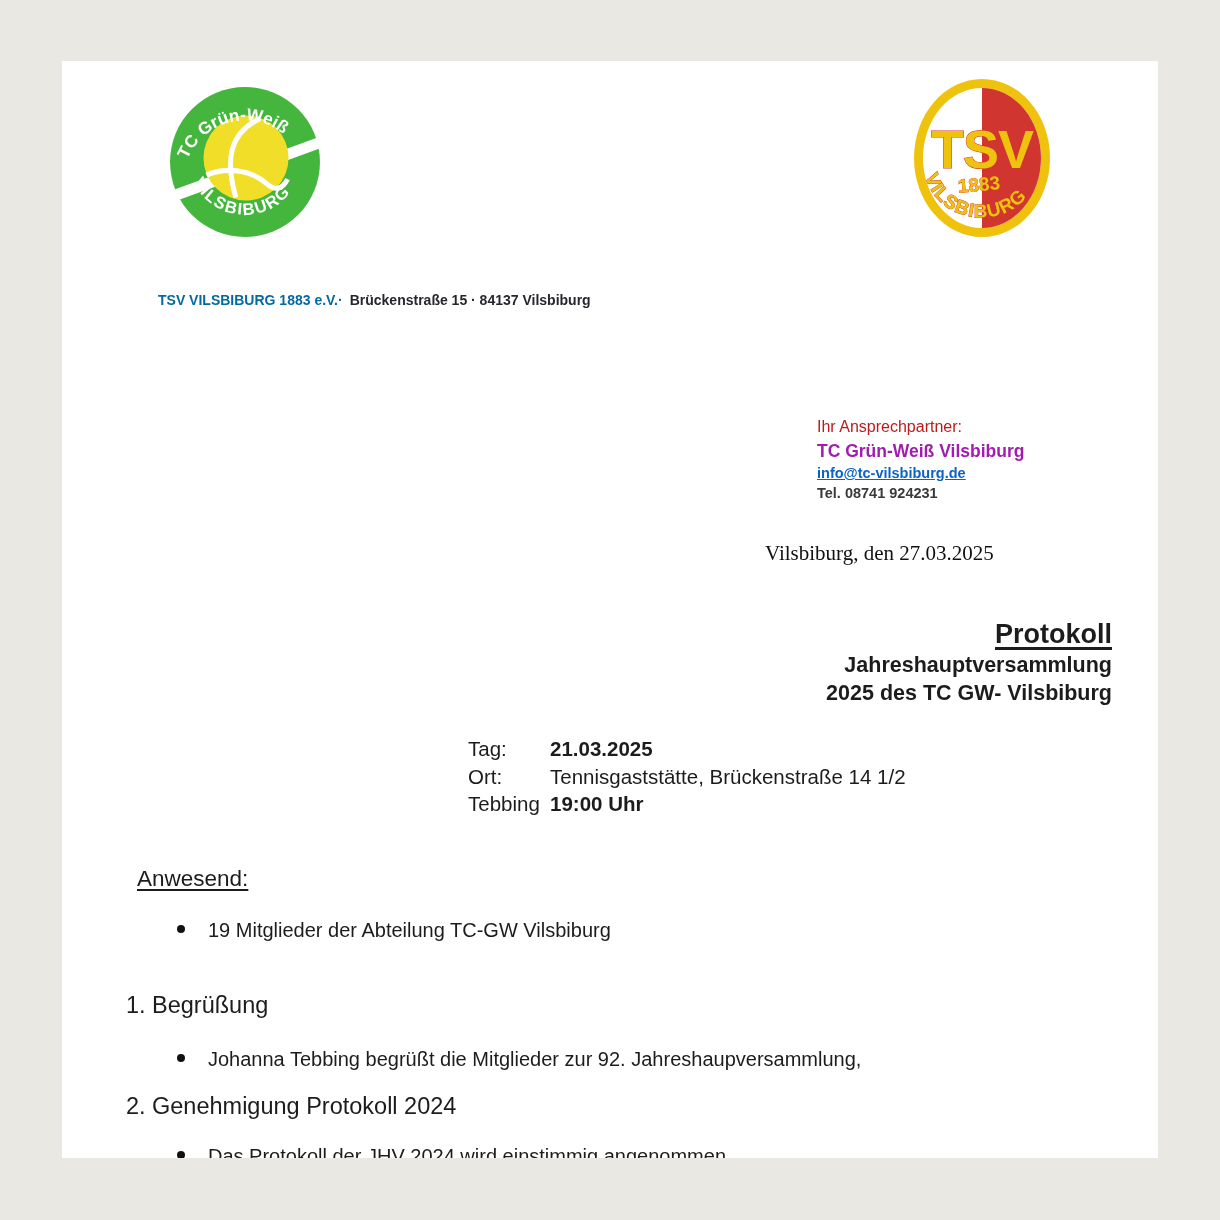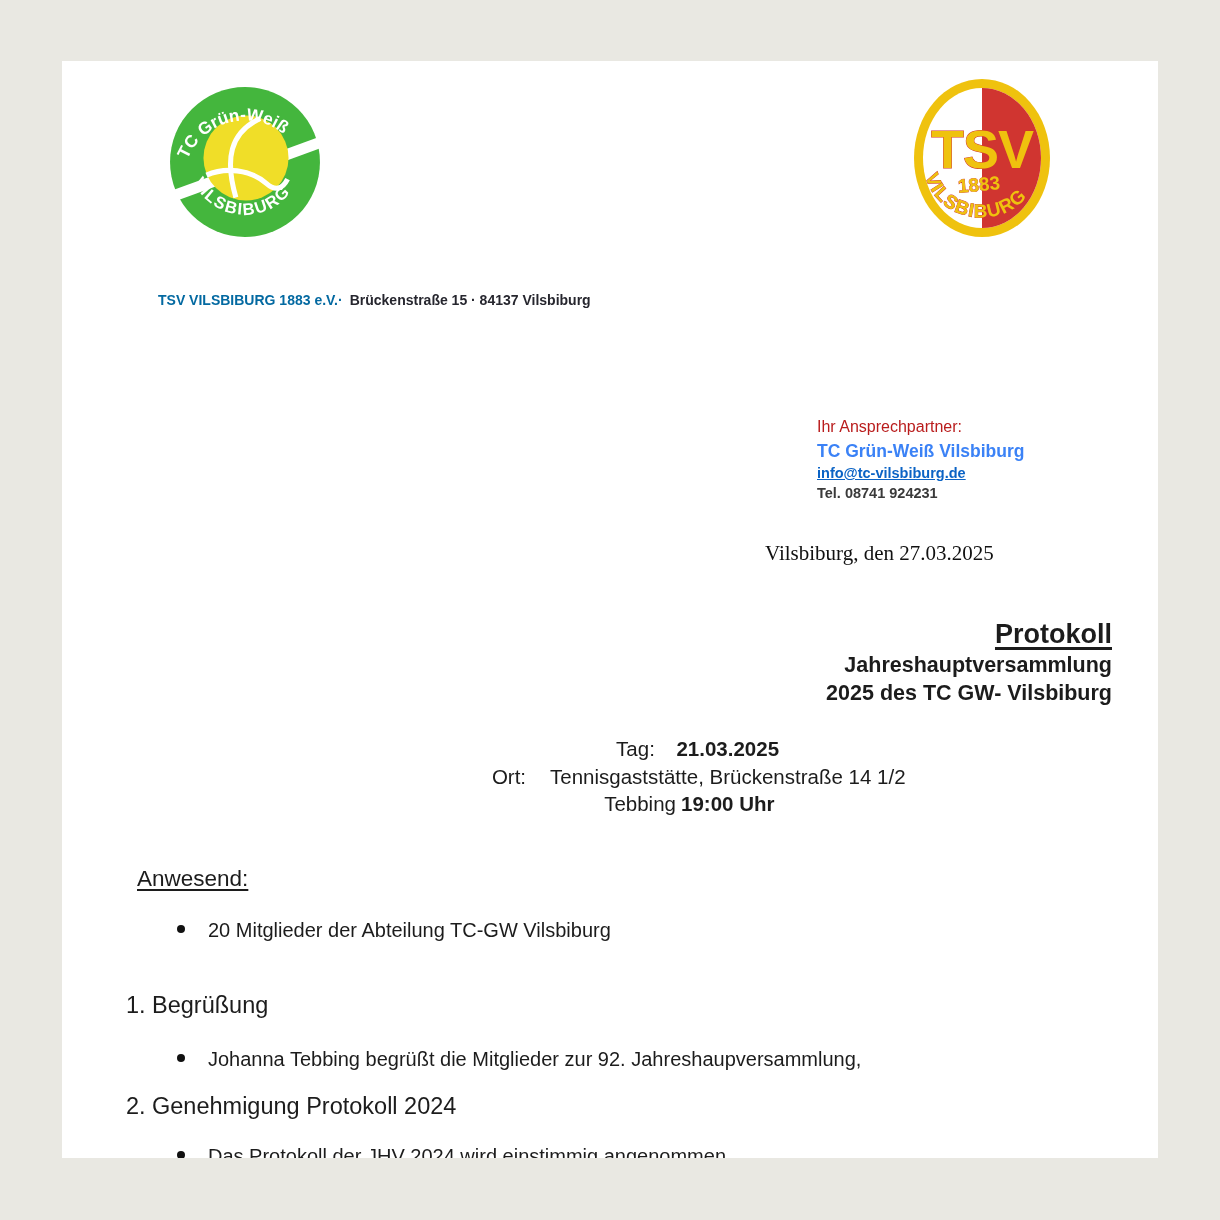--- a/index.html
+++ b/index.html
@@ -21,31 +21,31 @@
   .tc-logo{position:absolute;left:107px;top:23px;width:152px;height:155px;}
   .tsv-logo{position:absolute;left:851px;top:17px;width:138px;height:160px;}
   svg text{font-family:"Liberation Sans",sans-serif;}
   
   .sender{position:absolute;left:96px;top:231px;font-size:14px;font-weight:bold;white-space:nowrap;}
   .sender .org{color:#0369a1;margin-top:30px;}
   .sender .addr{color:#26262e;margin-left:7px;}
   
   .contact{position:absolute;left:755px;top:354px;white-space:nowrap;}
   .contact .heading{font-size:16px;color:#b91c1c;line-height:24px;}
-  .contact .name{font-size:17.5px;font-weight:bold;color:#3b82f6;line-height:24px;}
+  .contact .name{font-size:17.5px;font-weight:bold;color:#a21caf;line-height:24px;}
   .contact .email{font-size:14.5px;color:#0b63c5;text-decoration:underline;font-weight:bold;line-height:20px;display:inline-block;cursor:pointer;}
   .contact .phone{font-size:14.5px;color:#3a3a3a;font-weight:bold;line-height:20px;}
   
   .dateline{position:absolute;left:703px;top:480px;font-family:"Liberation Serif",serif;font-size:21px;color:#111;white-space:nowrap;}
   
   .title-block{position:absolute;left:0;top:556px;width:1050px;text-align:right;}
   .title-main{font-size:27px;font-weight:bold;line-height:35px;text-decoration:underline;text-decoration-thickness:3px;text-underline-offset:4px;}
   .title-sub{font-size:21.5px;font-weight:bold;line-height:27.5px;}
   
-  .meta{position:absolute;left:406px;top:674px;font-size:20.5px;text-align:center;}
+  .meta{position:absolute;left:406px;top:674px;font-size:20.5px;}
   .meta .row{line-height:27.5px;white-space:nowrap;}
   .meta .label{display:inline-block;width:82px;}
   .meta .bold{font-weight:bold;}
   
   .attendance-heading{position:absolute;left:75px;top:805px;font-size:22.5px;text-decoration:underline;text-decoration-thickness:2px;text-underline-offset:3px;white-space:nowrap;}
   .bullet-row{position:absolute;left:0;width:1096px;height:28px;}
   .dot{position:absolute;left:115px;top:8px;width:8px;height:8px;border-radius:50%;background:#111;}
   .bullet-text{position:absolute;left:146px;top:0;font-size:20px;line-height:26px;white-space:nowrap;}
   .agenda-item{position:absolute;left:64px;font-size:23.5px;line-height:30px;white-space:nowrap;}
   .agenda-item .num{display:inline-block;width:26px;}
@@ -115,21 +115,21 @@
       <span class="label">Ort:</span><span>Tennisgaststätte, Brückenstraße 14 1/2</span>
     </div>
     <div class="row">
       <span class="label">Tebbing</span><span class="bold">19:00 Uhr</span>
     </div>
   </div>
 
   <div class="attendance-heading">Anwesend:</div>
   <div class="bullet-row" style="top:856px">
     <span class="dot"></span>
-    <span class="bullet-text">20 Mitglieder der Abteilung TC-GW Vilsbiburg</span>
+    <span class="bullet-text">19 Mitglieder der Abteilung TC-GW Vilsbiburg</span>
   </div>
 
   <div class="agenda-item" style="top:929px">
     <span class="num">1.</span><span>Begrüßung</span>
   </div>
   <div class="bullet-row" style="top:985px">
     <span class="dot"></span>
     <span class="bullet-text">Johanna Tebbing begrüßt die Mitglieder zur 92. Jahreshaupversammlung,</span>
   </div>
 

